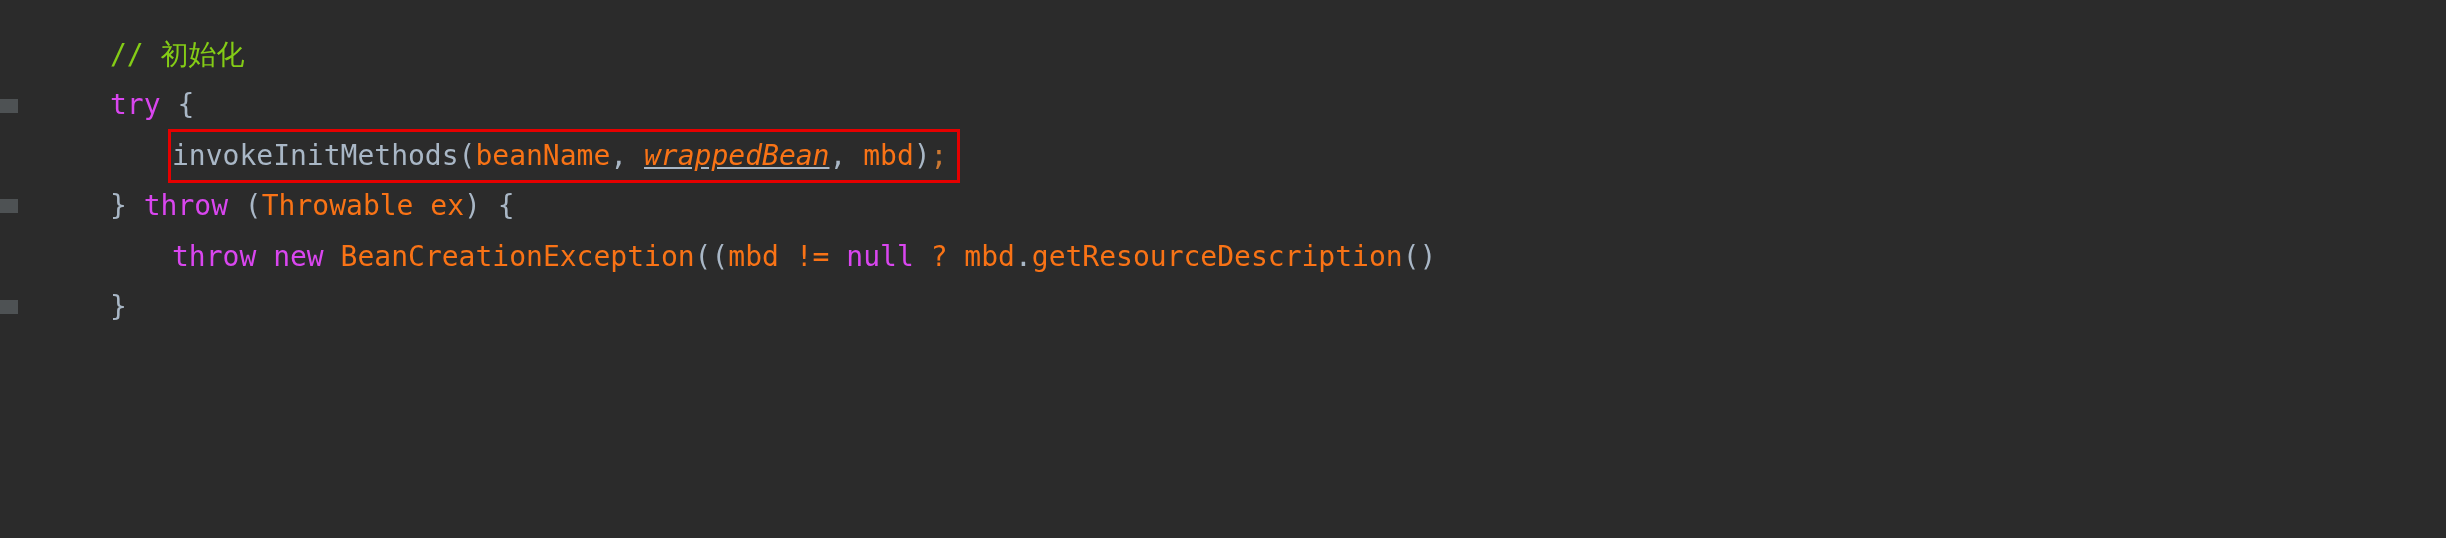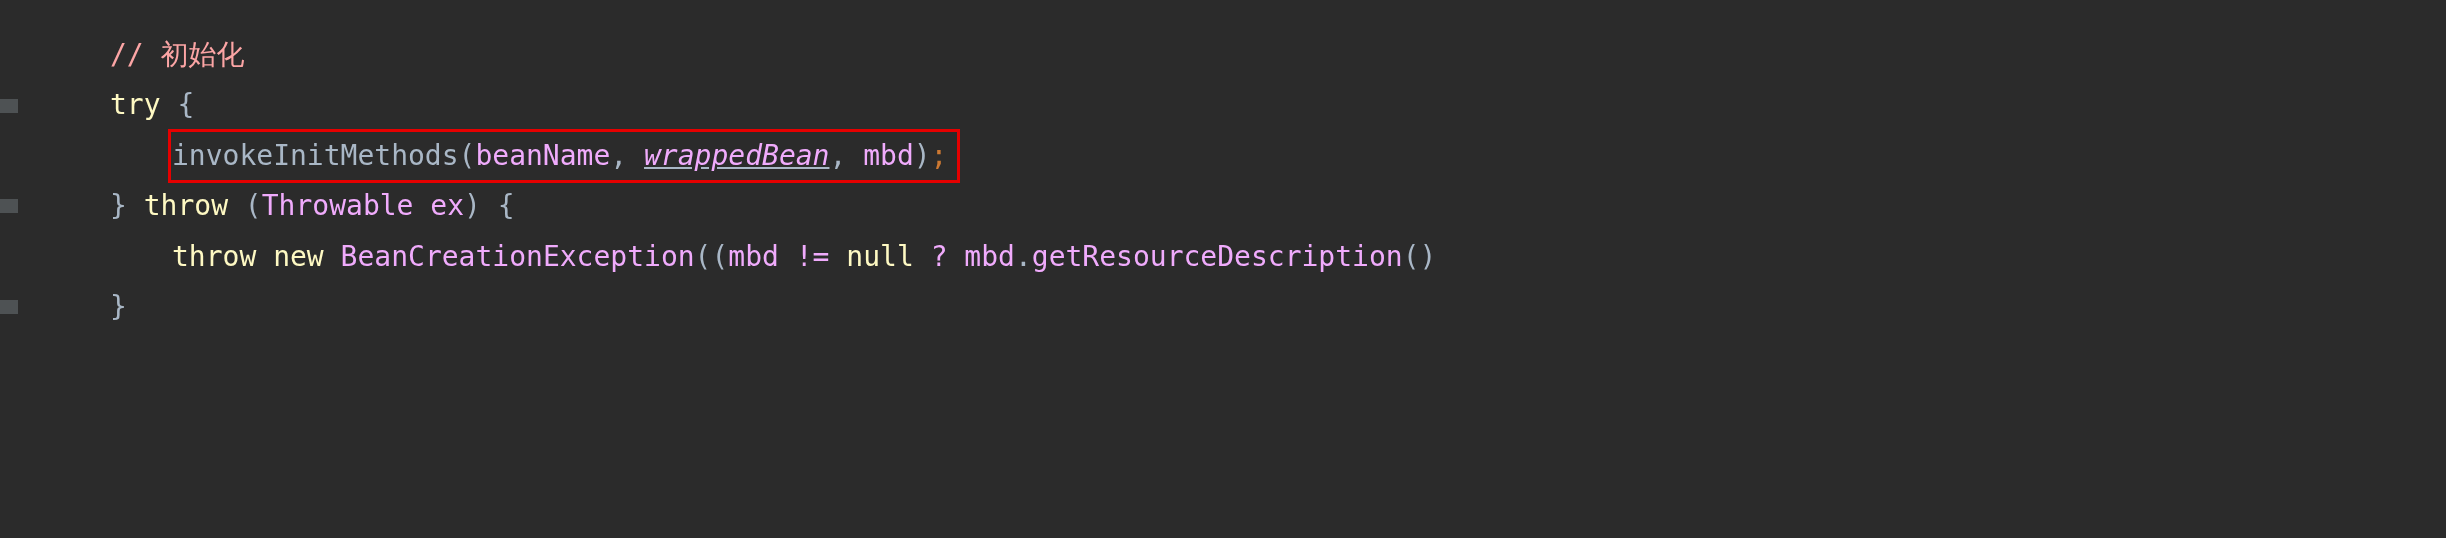--- a/index.html
+++ b/index.html
@@ -23,27 +23,27 @@
     .gutter-mark {
       position: absolute;
       left: -110px;
       width: 18px;
       height: 14px;
       background-color: #4e5254;
       top: 50%;
       transform: translateY(-50%);
     }
     .comment {
-      color: #fca5a5;
+      color: #84cc16;
     }
     .keyword {
-      color: #fef9c3;
+      color: #d946ef;
     }
     .identifier {
-      color: #f0abfc;
+      color: #f97316;
     }
     .method-call {
       color: #a9b7c6;
     }
     .punct {
       color: #a9b7c6;
     }
     .semicolon {
       color: #cc7832;
     }

